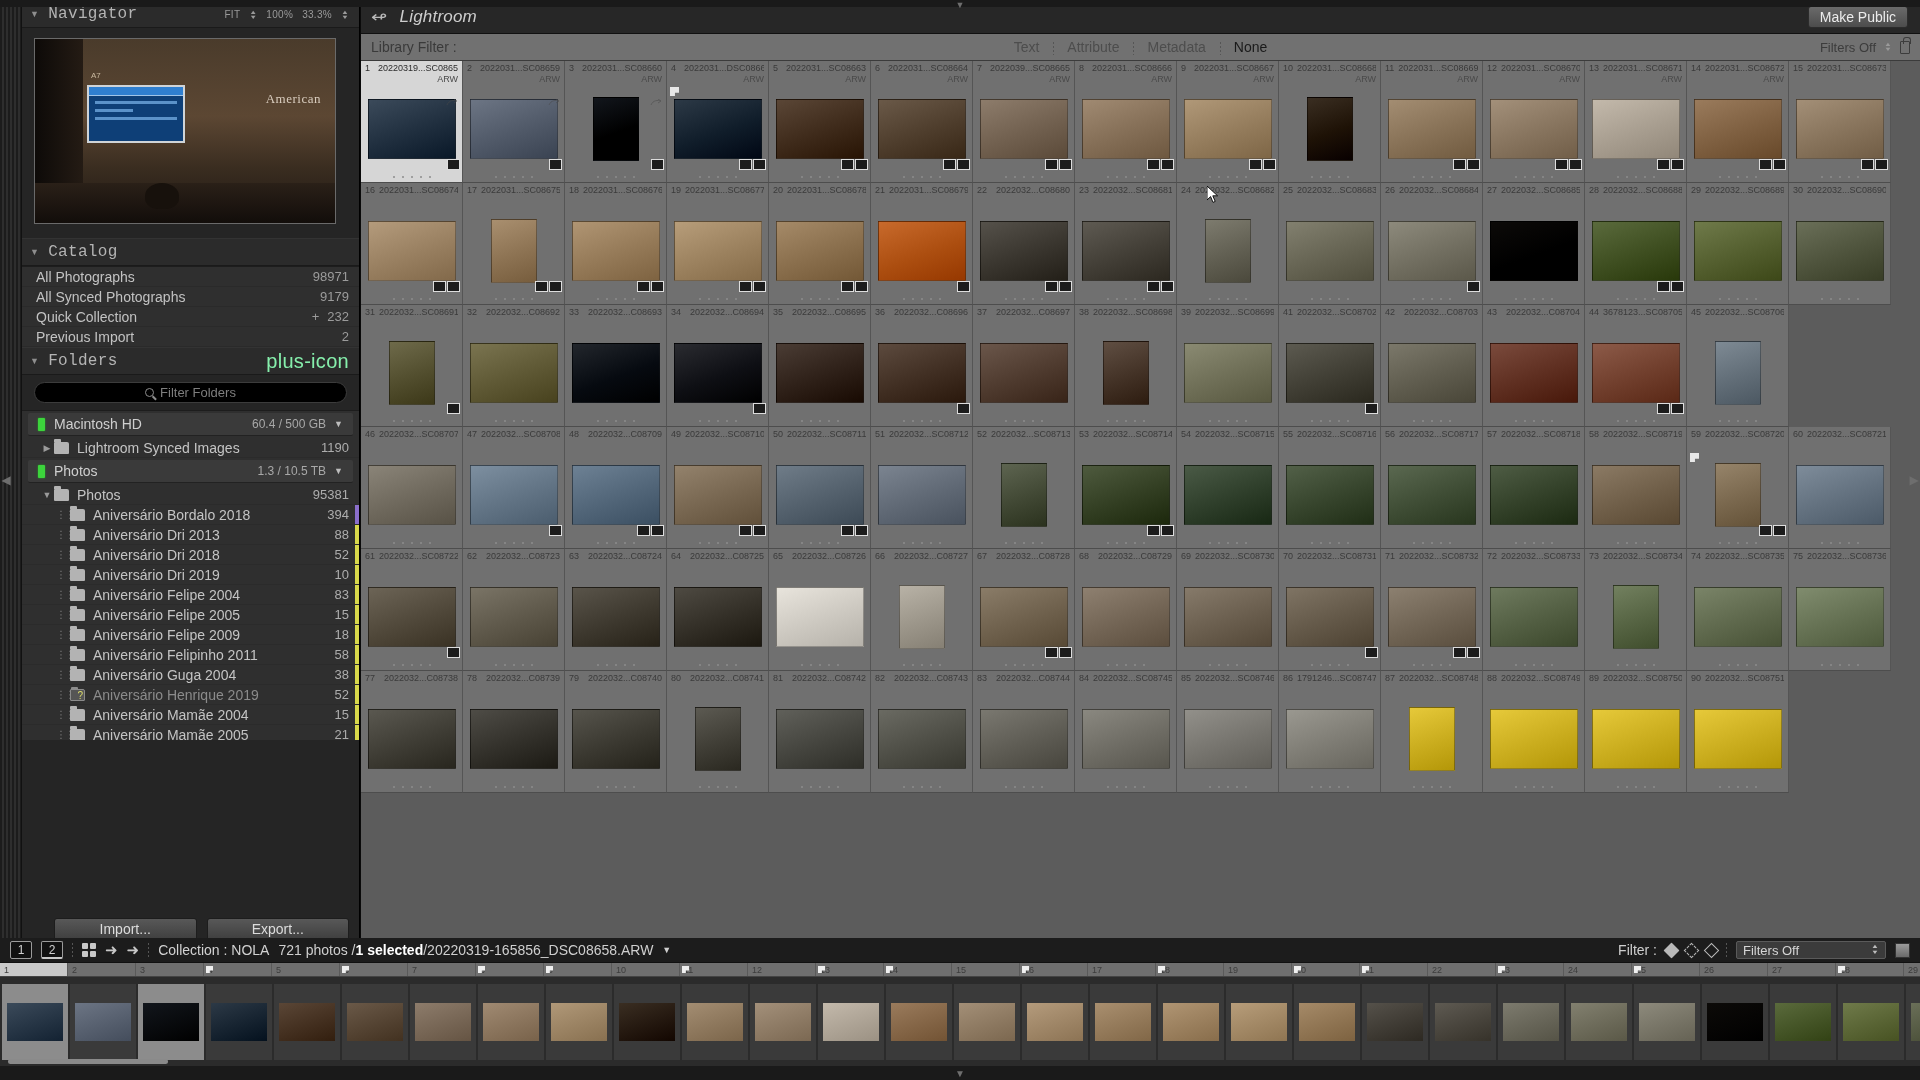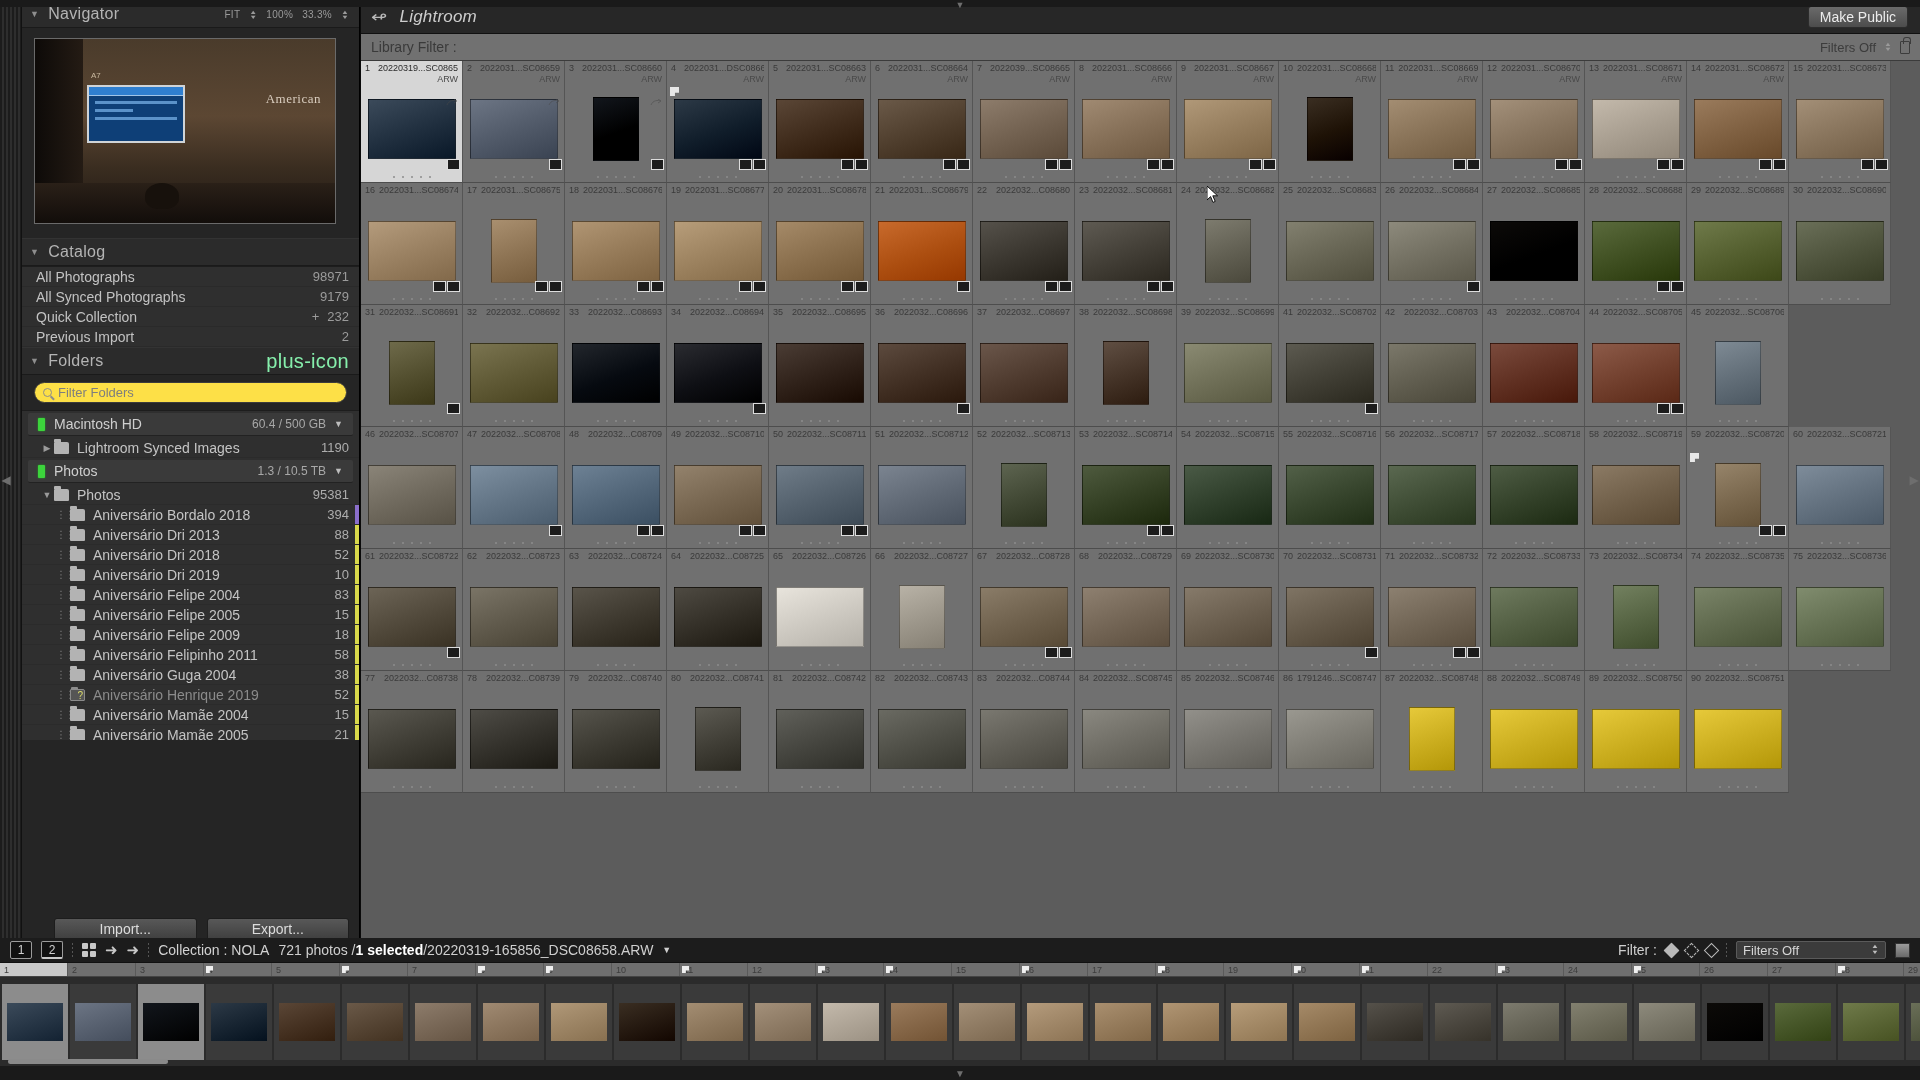--- a/index.html
+++ b/index.html
@@ -23,21 +23,21 @@
     border-right:1px solid #111;
   }
   .panel-inner { position:absolute; left:22px; top:0; right:0; bottom:0; }
 
   .sec-head {
     display:flex; align-items:center; height:28px; padding:0 10px 0 8px;
     background:#2b2b2b; border-bottom:1px solid #1a1a1a; border-top:1px solid #333;
     color:#b4b4b4; font-size:16px; letter-spacing:.3px;
   }
   .tri { font-size:9px; color:#8e8e8e; margin-right:9px; }
-  .sec-head .ttl { flex:1; }
+  .sec-head .ttl { flex:1;font-family:Liberation Mono, monospace; }
   .sec-head .rt { display:flex; align-items:flex-end; gap:9px; font-size:10px; color:#9a9a9a; }
   .stepper { display:inline-block; width:8px; line-height:5px; font-size:8px; color:#9a9a9a; text-align:center;}
   .stepper i { display:block; font-style:normal; transform:scaleY(.7); }
 
   
   #nav-body { background:#252525; padding:10px 12px 14px 12px; }
   #nav-preview {
     width:302px; height:186px; border:1px solid #6a6a6a; background:#1a1512;
     position:relative; overflow:hidden;
   }
@@ -64,23 +64,23 @@
     display:flex; align-items:center; height:20px; padding:0 10px 0 14px;
     color:#c2c2c2; font-size:14px; border-bottom:1px solid #2a2a2a;
   }
   .row .lbl { flex:1; white-space:nowrap; overflow:hidden; text-overflow:ellipsis;}
   .row .cnt { color:#9b9b9b; font-size:13px; margin-left:8px; }
   .plus { color:#9b9b9b; margin-left:6px; font-size:13px; }
 
   
   #folders-body { background:#252525; }
   .filter-box {
-    margin:7px 12px 7px 12px; height:21px; border-radius:11px; background:#fde047;
+    margin:7px 12px 7px 12px; height:21px; border-radius:11px; background:#000000;
     border:1px solid #3c3c3c; display:flex; align-items:center; padding:0 8px;
-    color:#7e7e7e; font-size:13px; gap:6px;
+    color:#7e7e7e; font-size:13px; gap:6px;justify-content:center;
   }
   .mag { width:9px;height:9px;border:1.6px solid #8d8d8d;border-radius:50%;
     position:relative; display:inline-block;}
   .mag:after{content:"";position:absolute;right:-4px;bottom:-3px;width:5px;height:1.6px;
     background:#8d8d8d;transform:rotate(45deg);}
   .vol-row {
     display:flex; align-items:center; height:23px; padding:0 10px 0 10px;
     background:#3a3a3a; color:#cfcfcf; font-size:14px; border-bottom:1px solid #222;
     margin:2px 6px; border-radius:2px;
   }
@@ -427,20 +427,26 @@
 
   <div id="main">
     <div id="topbar">
       <span class="lr-logo">↫</span>
       <span class="title">Lightroom</span>
       <div id="make-public">Make Public</div>
     </div>
 
     <div id="filter-bar">
       <span class="lf">Library Filter :</span>
+      <div id="filter-tabs">
+          <span class="ftab">Text</span>
+          <span class="ftab">Attribute</span>
+          <span class="ftab">Metadata</span>
+          <span class="ftab active">None</span>
+        </div>
       <span class="rt">
         <span>Filters Off</span>
         <span class="stepper">
             <i>▲</i>
             <i>▼</i>
           </span>
         <span class="lock"></span>
       </span>
     </div>
 
@@ -1302,21 +1308,21 @@
               <i class="cdot"></i>
               <i class="cdot"></i>
               <i class="cdot"></i>
               <i class="cdot"></i>
             </div>
           </div>
           <div class="cell">
             <div class="ctop">
               <div class="l1">
                 <span class="idx">44</span>
-                <span class="fn">2022032...SC08705</span>
+                <span class="fn">3678123...SC08705</span>
               </div>
               <div class="ext"></div>
             </div>
             <div class="cbody">
               <div class="thumb" style="width: 88px; height: 60px; background: linear-gradient(160deg, rgb(140, 90, 72) 0%, rgb(112, 62, 44) 55%, rgb(90, 40, 22) 100%);"></div>
               <div class="badge"></div>
               <div class="badge2"></div>
             </div>
             <div class="cfoot">
               <i class="cdot"></i>

